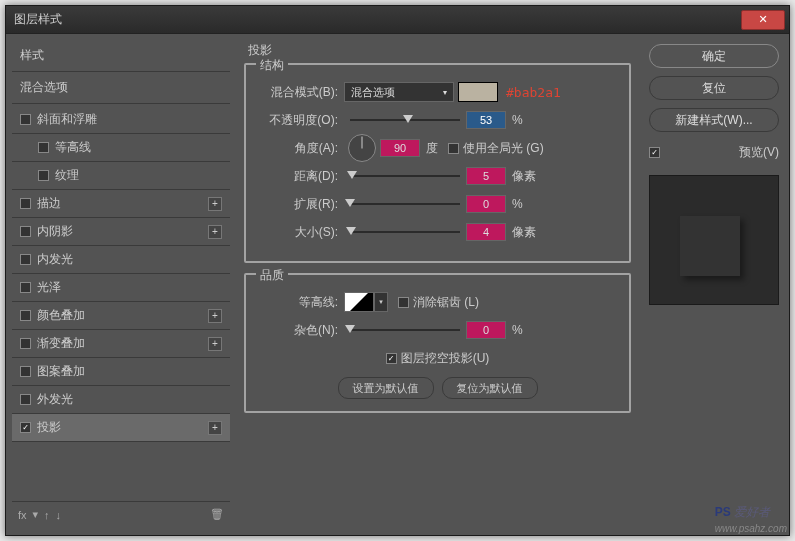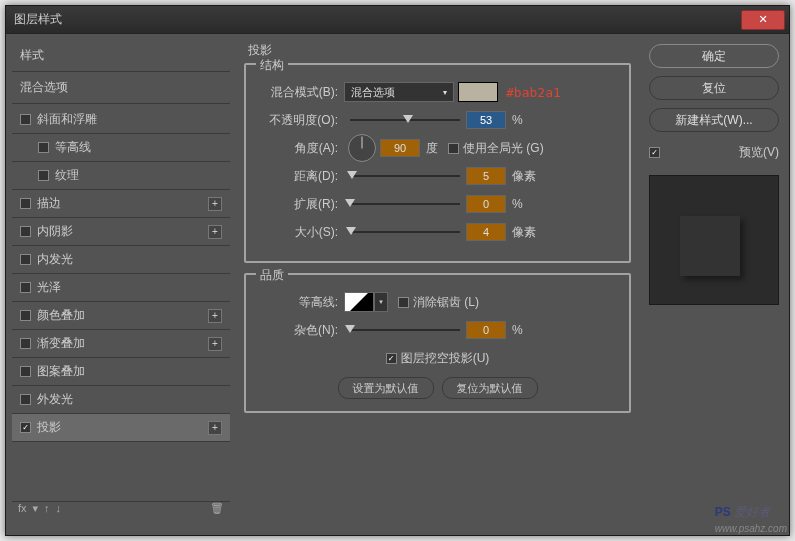--- a/index.html
+++ b/index.html
@@ -17,36 +17,36 @@
 .sidebar { width: 230px; background: #535353; padding: 8px 6px; display: flex; flex-direction: column; }
 .sidebar-section-header { color: #ccc; font-size: 12px; padding: 5px 8px; }
 .sidebar-divider { height: 1px; background: #3a3a3a; margin: 2px 0; }
 .sidebar-list { flex: 1; overflow: auto; }
 .sidebar-item { display: flex; align-items: center; padding: 5px 8px; color: #ccc; font-size: 12px; cursor: pointer; border-bottom: 1px solid #3a3a3a; }
 .sidebar-item.active { background: #6a6a6a; }
 .sidebar-item .cb { width: 11px; height: 11px; border: 1px solid #888; background: #333; margin-right: 6px; display: inline-flex; align-items: center; justify-content: center; font-size: 8px; color: #fff; }
 .sidebar-item .cb.checked::before { content: "✓"; }
 .sidebar-item.indent { padding-left: 26px; }
 .sidebar-item .add { margin-left: auto; width: 14px; height: 14px; border: 1px solid #777; background: #444; font-size: 10px; display: flex; align-items: center; justify-content: center; }
-.sidebar-footer { height: 26px; display: flex; align-items: flex-start; padding: 0 6px; gap: 6px; color: #aaa; font-size: 11px; border-top: 1px solid #3a3a3a; }
+.sidebar-footer { height: 26px; display: flex; align-items: center; padding: 0 6px; gap: 6px; color: #aaa; font-size: 11px; border-top: 1px solid #3a3a3a; }
 .sidebar-footer .spacer { flex: 1; }
 .sidebar-footer span { cursor: pointer; }
 
 
 .middle { flex: 1; padding: 8px 8px; color: #ccc; font-size: 12px; }
 .fieldset { border: 2px solid #a3a3a3; border-radius: 2px; padding: 10px 8px 12px; margin-bottom: 10px; position: relative; }
 .fieldset .legend { position: absolute; top: -8px; left: 10px; background: #535353; padding: 0 4px; font-size: 12px; }
 .panel-title { margin: 0 0 4px 4px; }
 
 .row { display: flex; align-items: center; margin: 6px 0; height: 22px; }
 .row .label { width: 90px; text-align: right; padding-right: 6px; color: #ccc; }
 .row .slider { position: relative; width: 110px; height: 14px; margin: 0 6px; }
 .row .slider .track { position: absolute; top: 6px; left: 0; right: 0; height: 2px; background: #2b2b2b; }
 .row .slider .thumb { position: absolute; top: 2px; width: 0; height: 0; border-left: 5px solid transparent; border-right: 5px solid transparent; border-top: 8px solid #ccc; transform: translateX(-5px); }
-.row input.num { width: 40px; height: 18px; background: #a16207; border: 1px solid #666; color: #ddd; font-size: 11px; text-align: center; }
+.row input.num { width: 40px; height: 18px; background: #be185d; border: 1px solid #666; color: #ddd; font-size: 11px; text-align: center; }
 .row input.num.sel { background: #2a5a8a; color: #fff; }
 .row .unit { margin-left: 6px; }
 
 .select { width: 110px; height: 20px; background: #333; border: 1px solid #666; color: #ddd; display: flex; align-items: center; justify-content: space-between; padding: 0 6px; font-size: 11px; }
 .select .arrow { font-size: 8px; }
 
 .swatch { width: 40px; height: 20px; border: 1px solid #000; margin-left: 4px; display: inline-block; }
 .swatch.color { background: #bab2a1; }
 .annot { color: #dd4433; margin-left: 8px; font-family: monospace; font-size: 13px; }
 

